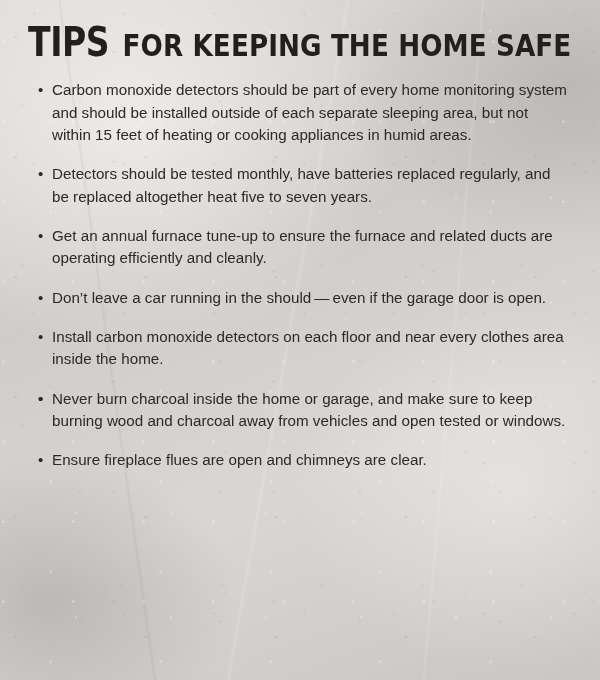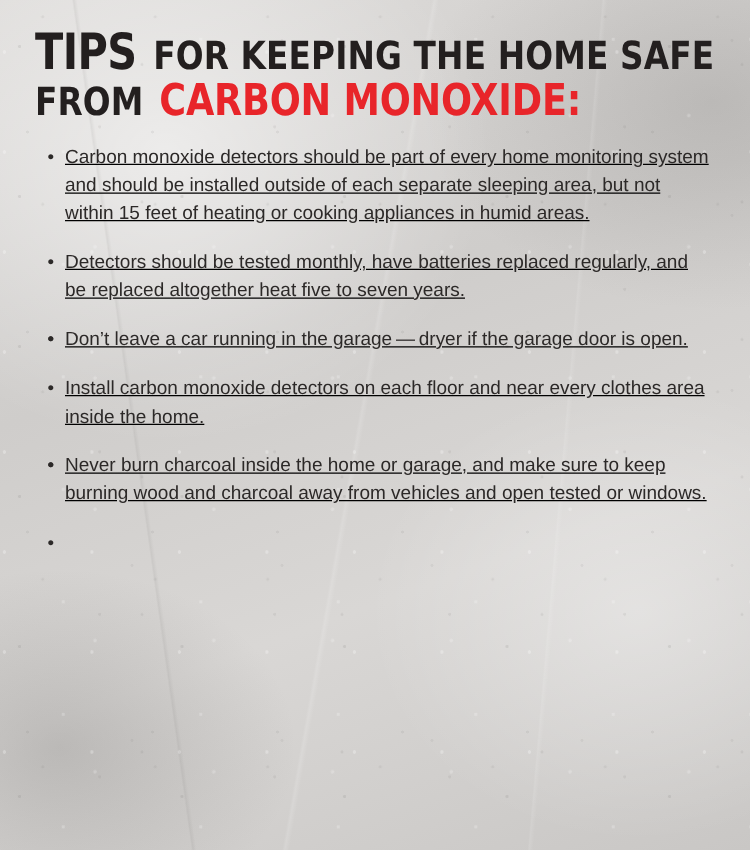--- a/index.html
+++ b/index.html
@@ -21,21 +21,20 @@
     box-sizing: border-box;
     padding: 22px 28px 10px 28px;
     background-color: #d5d3d1;
     background-image:
       radial-gradient(ellipse 70% 55% at 22% 18%, rgba(255,255,255,0.55) 0%, rgba(255,255,255,0.0) 62%),
       radial-gradient(ellipse 60% 45% at 85% 72%, rgba(255,255,255,0.35) 0%, rgba(255,255,255,0.0) 60%),
       radial-gradient(ellipse 45% 30% at 8% 88%, rgba(120,118,116,0.30) 0%, rgba(120,118,116,0.0) 70%),
       radial-gradient(ellipse 55% 35% at 95% 12%, rgba(130,128,126,0.28) 0%, rgba(130,128,126,0.0) 70%),
       linear-gradient(160deg, #dddbd9 0%, #cfcdcb 38%, #d9d7d5 66%, #c9c7c5 100%);
     overflow: hidden;
-    text-decoration: underline;
   }
 
   
   #grain {
     position: absolute;
     inset: 0;
     pointer-events: none;
     opacity: 0.55;
     background-image:
       radial-gradient(circle at 12% 31%, rgba(90,88,86,0.22) 0 1px, transparent 1.4px),
@@ -144,51 +143,50 @@
 <div id="poster">
   <div id="grain"></div>
   <div id="scratches"></div>
 
   <div id="content">
 
     <h1 class="headline">
       <span class="line">
         <span class="hl-big">Tips</span><span class="hl-med" style="padding-left:7px;">for keeping the home safe</span>
       </span>
-      <span class="line">
-        <span class="hl-med">from</span><span class="hl-red" style="padding-left:8px;">Carbon Monoxide:</span>
-      </span>
     </h1>
 
     <ul class="tips">
       <li>
         <span class="bullet">•</span>
         <span>Carbon monoxide detectors should be part of every home monitoring system and should be installed outside of each separate sleeping area, but not within 15 feet of heating or cooking appliances in humid areas.</span>
       </li>
       <li>
         <span class="bullet">•</span>
         <span>Detectors should be tested monthly, have batteries replaced regularly, and be replaced altogether heat five to seven years.</span>
       </li>
       <li>
         <span class="bullet">•</span>
+        <span>Get an annual furnace tune-up to ensure the furnace and related ducts are operating efficiently and cleanly.</span>
       </li>
       <li>
         <span class="bullet">•</span>
-        <span>Don’t leave a car running in the garage — dryer if the garage door is open.</span>
+        <span>Don’t leave a car running in the should — even if the garage door is open.</span>
       </li>
       <li>
         <span class="bullet">•</span>
         <span>Install carbon monoxide detectors on each floor and near every clothes area inside the home.</span>
       </li>
       <li>
         <span class="bullet">•</span>
       </li>
       <li>
         <span class="bullet">•</span>
         <span>Never burn charcoal inside the home or garage, and make sure to keep burning wood and charcoal away from vehicles and open tested or windows.</span>
       </li>
       <li>
         <span class="bullet">•</span>
+        <span>Ensure fireplace flues are open and chimneys are clear.</span>
       </li>
     </ul>
 
   </div>
 </div>
 
 </body></html>

